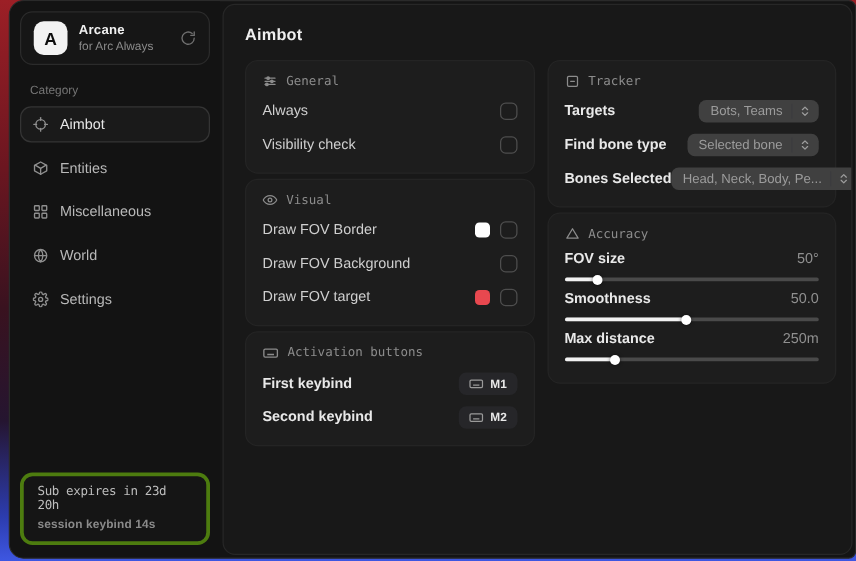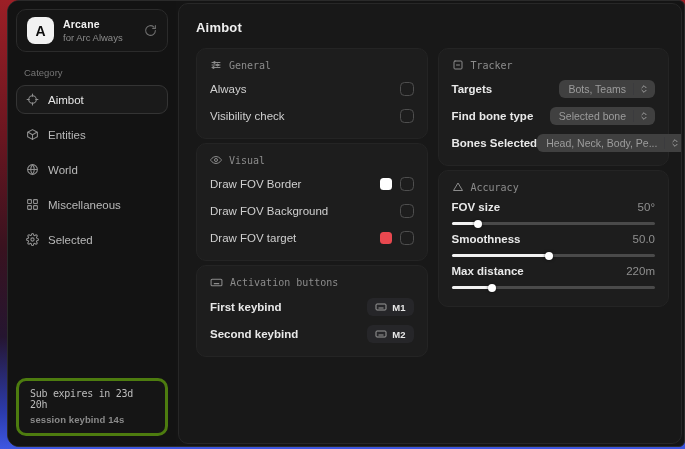--- a/index.html
+++ b/index.html
@@ -163,46 +163,46 @@
             <path d="M21 16V8l-9-5-9 5v8l9 5 9-5z"></path>
               <polyline points="3.3 7.3 12 12.3 20.7 7.3"></polyline>
               <line x1="12" y1="22" x2="12" y2="12.3"></line>
           </svg>
         </span>
         <span>Entities</span>
       </div>
       <div class="nav-item">
         <span class="nicon">
           <svg width="13" height="13" viewBox="0 0 24 24" fill="none" stroke="currentColor" stroke-width="2">
-            <circle cx="12" cy="12" r="9"></circle>
-              <path d="M3 12h18"></path>
-              <path d="M12 3a14 14 0 0 1 0 18a14 14 0 0 1 0-18"></path>
-          </svg>
-        </span>
-        <span>World</span>
-      </div>
-      <div class="nav-item">
-        <span class="nicon">
-          <svg width="13" height="13" viewBox="0 0 24 24" fill="none" stroke="currentColor" stroke-width="2">
             <rect x="3" y="3" width="7" height="7" rx="1"></rect>
               <rect x="14" y="3" width="7" height="7" rx="1"></rect>
               <rect x="3" y="14" width="7" height="7" rx="1"></rect>
               <rect x="14" y="14" width="7" height="7" rx="1"></rect>
           </svg>
         </span>
         <span>Miscellaneous</span>
       </div>
       <div class="nav-item">
         <span class="nicon">
           <svg width="13" height="13" viewBox="0 0 24 24" fill="none" stroke="currentColor" stroke-width="2">
+            <circle cx="12" cy="12" r="9"></circle>
+              <path d="M3 12h18"></path>
+              <path d="M12 3a14 14 0 0 1 0 18a14 14 0 0 1 0-18"></path>
+          </svg>
+        </span>
+        <span>World</span>
+      </div>
+      <div class="nav-item">
+        <span class="nicon">
+          <svg width="13" height="13" viewBox="0 0 24 24" fill="none" stroke="currentColor" stroke-width="2">
             <circle cx="12" cy="12" r="3"></circle>
               <path d="M19.4 15a1.7 1.7 0 0 0 .3 1.9l.1.1a2 2 0 1 1-2.8 2.8l-.1-.1a1.7 1.7 0 0 0-1.9-.3 1.7 1.7 0 0 0-1 1.5V21a2 2 0 1 1-4 0v-.1a1.7 1.7 0 0 0-1-1.6 1.7 1.7 0 0 0-1.9.3l-.1.1a2 2 0 1 1-2.8-2.8l.1-.1a1.7 1.7 0 0 0 .3-1.9 1.7 1.7 0 0 0-1.5-1H3a2 2 0 1 1 0-4h.1a1.7 1.7 0 0 0 1.6-1 1.7 1.7 0 0 0-.3-1.9l-.1-.1a2 2 0 1 1 2.8-2.8l.1.1a1.7 1.7 0 0 0 1.9.3h0a1.7 1.7 0 0 0 1-1.5V3a2 2 0 1 1 4 0v.1a1.7 1.7 0 0 0 1 1.5 1.7 1.7 0 0 0 1.9-.3l.1-.1a2 2 0 1 1 2.8 2.8l-.1.1a1.7 1.7 0 0 0-.3 1.9v0a1.7 1.7 0 0 0 1.5 1H21a2 2 0 1 1 0 4h-.1a1.7 1.7 0 0 0-1.5 1z"></path>
           </svg>
         </span>
-        <span>Selected</span>
+        <span>Settings</span>
       </div>
     </div>
 
     <div class="side-foot">
       <div class="foot-line1">Sub expires in 23d 20h</div>
       <div class="foot-line2">session keybind 14s</div>
     </div>
   </div>
 
   <div class="main">
@@ -383,21 +383,21 @@
             <div class="slider-track">
               <div class="slider-fill" style="width: 48%;">
                 <span class="slider-thumb"></span>
               </div>
             </div>
           </div>
 
           <div class="slider-group">
             <div class="slider-top">
               <span class="row-label strong">Max distance</span>
-              <span class="slider-value">220m</span>
+              <span class="slider-value">250m</span>
             </div>
             <div class="slider-track">
               <div class="slider-fill" style="width: 20%;">
                 <span class="slider-thumb"></span>
               </div>
             </div>
           </div>
         </div>
 
       </div>

